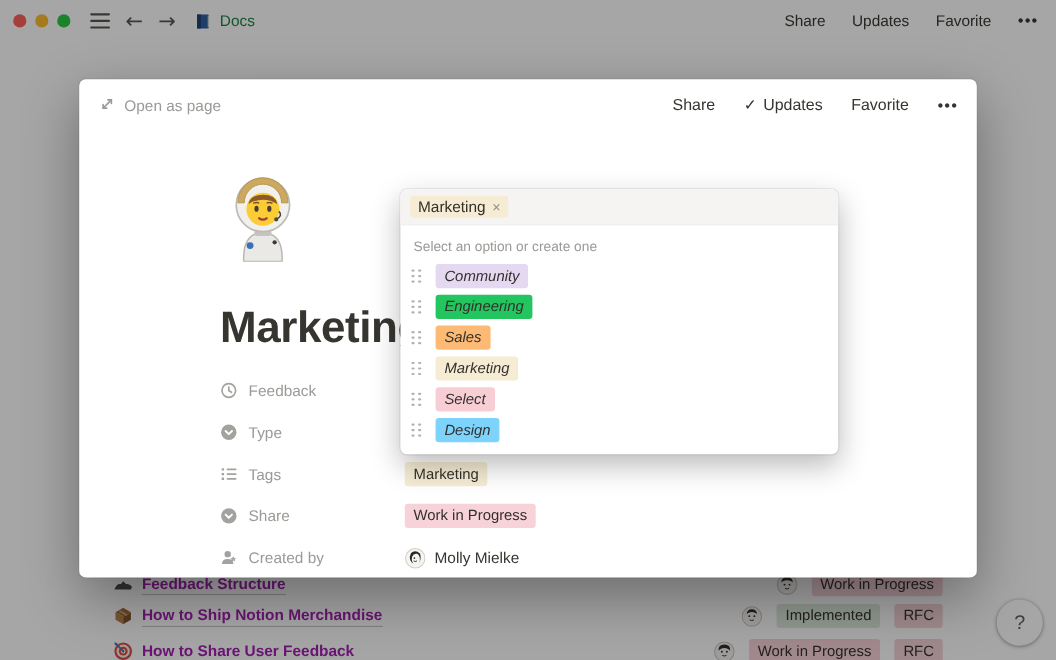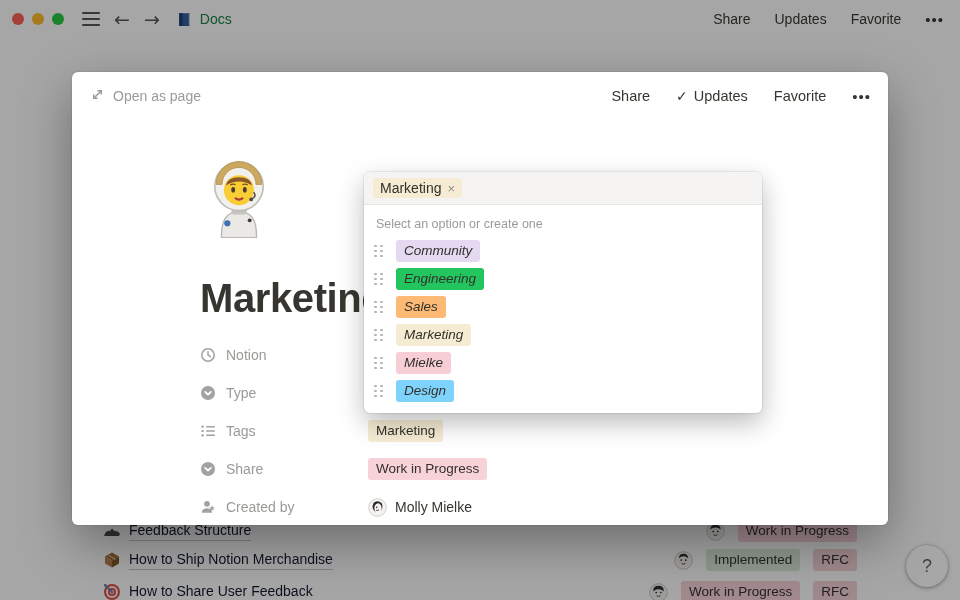--- a/index.html
+++ b/index.html
@@ -19,21 +19,21 @@
   .nav-arrow { margin-left:14px; font-size:19px; color:#55534E; line-height:1; cursor:pointer; font-family:"DejaVu Sans",sans-serif; }
   .doc-icon-book { margin-left:16px; display:flex; }
   .topbar-title { margin-left:7px; font-size:14px; font-weight:500; color:#15803d; }
   .topbar-right { margin-left:auto; display:flex; align-items:center; gap:24px; padding-right:16px; font-size:14px; color:#37352F; }
   .topbar-right .item { cursor:pointer; }
   .dots { letter-spacing:1px; font-size:15px; }
 
   
   .doc-row { position:absolute; left:0; right:0; height:32px; display:flex; align-items:center; padding-left:102px; }
   .doc-row .ic { width:19px; height:19px; display:flex; align-items:center; justify-content:center; margin-right:8px; flex:none; }
-  .doc-title { font-size:14px; font-weight:400; color:#0f172a; border-bottom:1px solid #C8C6C2; padding-bottom:2px; white-space:nowrap; }
+  .doc-title { font-size:14px; font-weight:700; color:#a21caf; border-bottom:1px solid #C8C6C2; padding-bottom:2px; white-space:nowrap; }
   .doc-tags { position:absolute; right:103px; top:0; height:32px; display:flex; align-items:center; gap:13px; }
   .chip { display:inline-block; font-size:13.5px; color:#32302B; padding:2px 8px; border-radius:3px; white-space:nowrap; line-height:1.35; }
   .row-avatar { width:19px; height:19px; flex:none; display:flex; }
 
   
   .help-btn { position:absolute; right:12px; bottom:13px; width:42px; height:42px; border-radius:50%; background:#fff;
               box-shadow:0 1px 4px rgba(0,0,0,.35), 0 0 0 1px rgba(0,0,0,.06); display:flex; align-items:center; justify-content:center;
               font-size:18px; color:#5f5e5b; cursor:pointer; }
 
   
@@ -233,21 +233,21 @@
 
     <div class="props">
       <div class="prop-row">
         <div class="prop-label">
           <span class="pic">
             <svg viewBox="0 0 16 16" width="16" height="16" fill="none" stroke="#A3A29E" stroke-width="1.5">
                 <circle cx="8" cy="8" r="6.2"></circle>
                 <path d="M8 4.8 V8 L10.4 9.6" stroke-linecap="round"></path>
               </svg>
           </span>
-          <span>Notion</span>
+          <span>Feedback</span>
         </div>
         <div class="prop-value"></div>
       </div>
 
       <div class="prop-row">
         <div class="prop-label">
           <span class="pic">
             <svg viewBox="0 0 16 16" width="16" height="16">
                 <circle cx="8" cy="8" r="7" fill="#A3A29E"></circle>
                 <path d="M5.1 6.8 L8 9.7 L10.9 6.8" stroke="#fff" stroke-width="1.7" fill="none" stroke-linecap="round" stroke-linejoin="round"></path>
@@ -337,21 +337,21 @@
         <div class="dd-row">
           <span class="grip"></span>
           <span class="chip" style="background-color: #fdba74;">Sales</span>
         </div>
         <div class="dd-row">
           <span class="grip"></span>
           <span class="chip" style="background-color: rgb(246, 236, 212);">Marketing</span>
         </div>
         <div class="dd-row">
           <span class="grip"></span>
-          <span class="chip" style="background-color: rgb(248, 206, 214);">Mielke</span>
+          <span class="chip" style="background-color: rgb(248, 206, 214);">Select</span>
         </div>
         <div class="dd-row">
           <span class="grip"></span>
           <span class="chip" style="background-color: #7dd3fc;">Design</span>
         </div>
       </div>
     </div>
 
   </div>
 </div>

